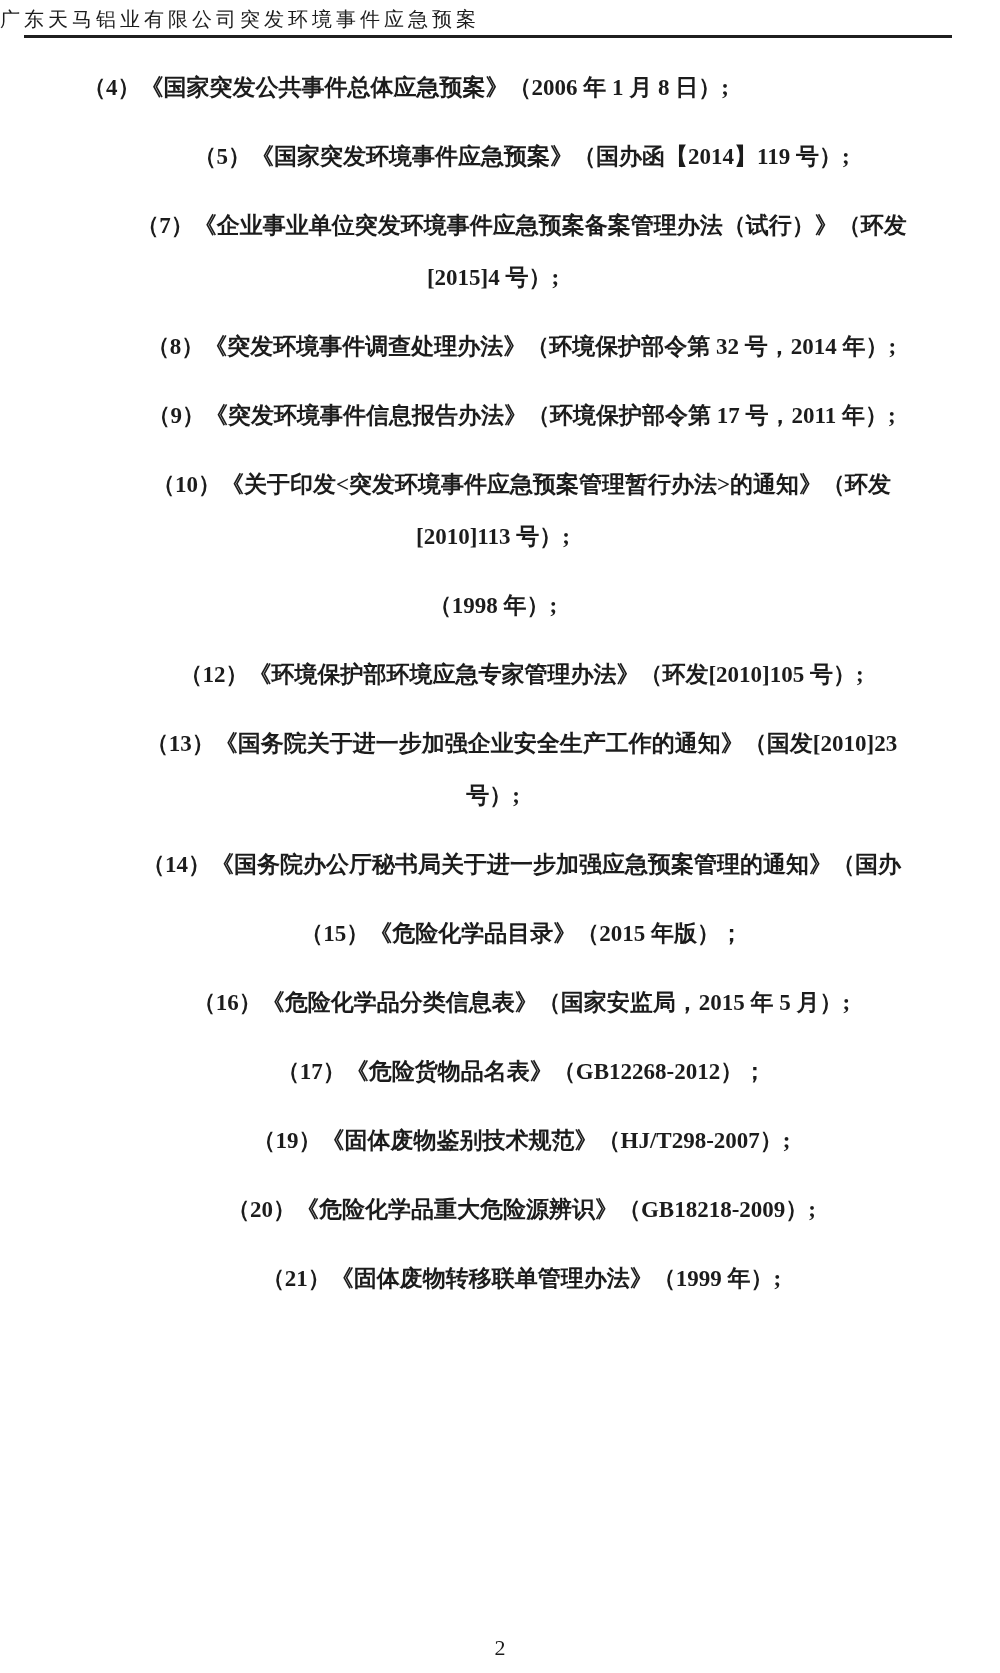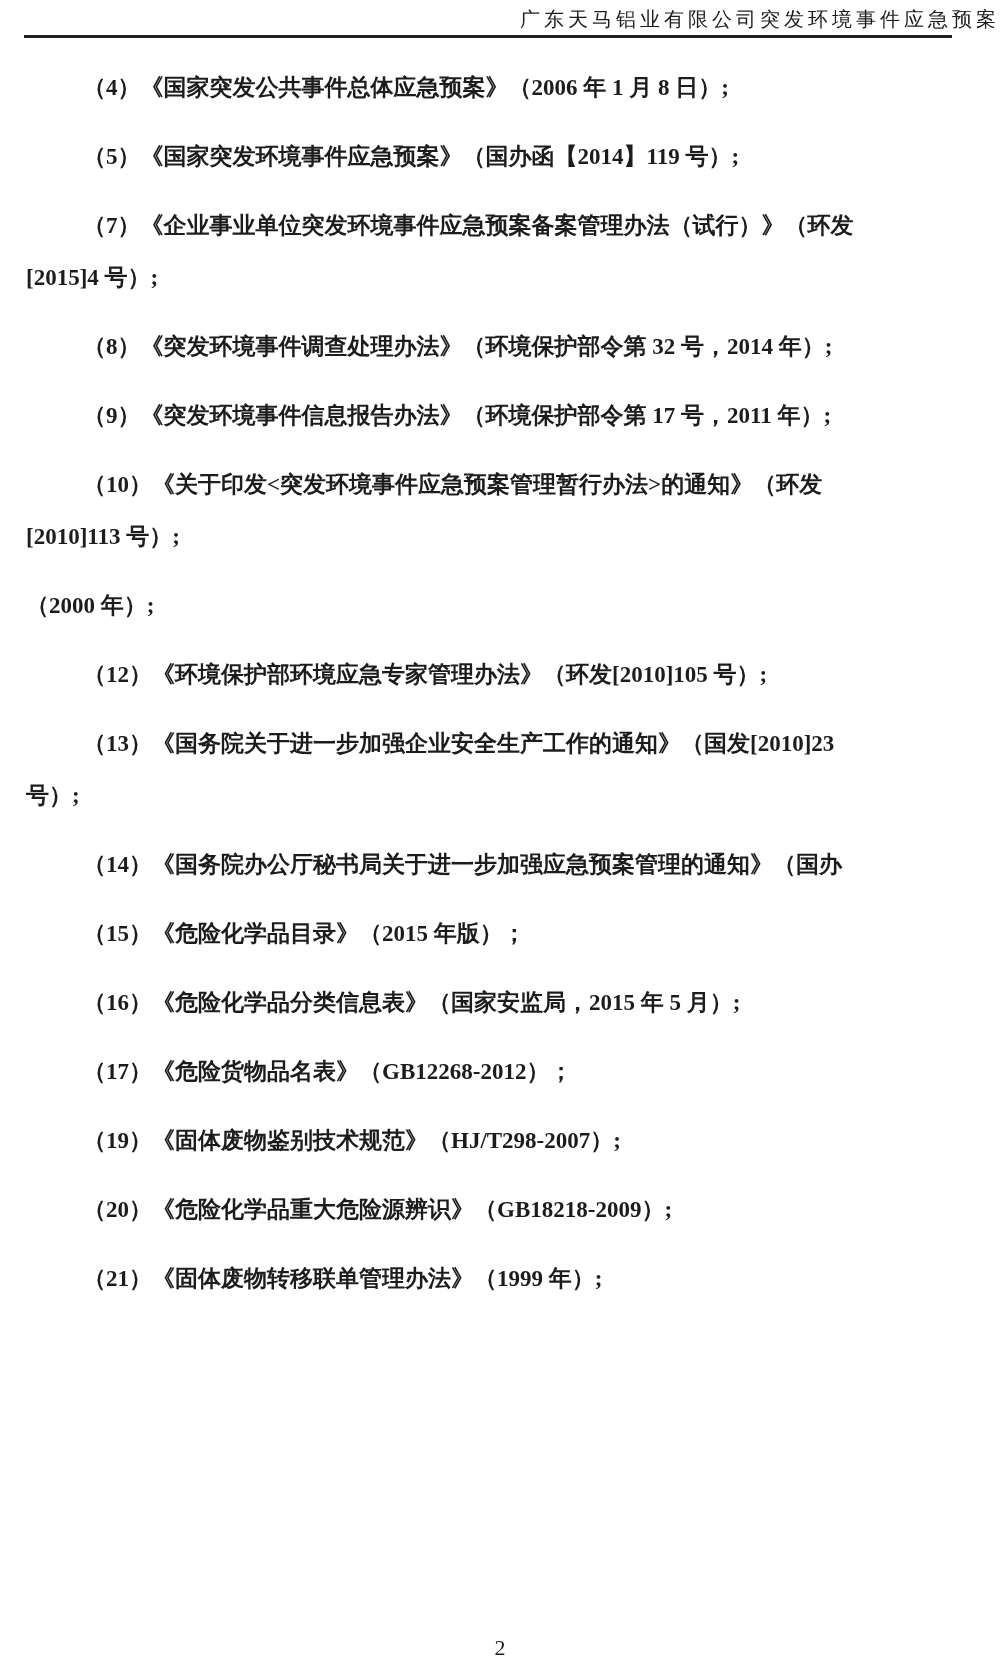--- a/index.html
+++ b/index.html
@@ -8,42 +8,42 @@
     background: #ffffff;
     color: #1c1c1c;
     font-family: "Liberation Serif", "DejaVu Serif", serif;
     position: relative;
     overflow: hidden;
   }
   .page { position: absolute; inset: 0; }
   .header-title {
     position: absolute;
     top: 7px; left: 0; width: 1000px;
-    text-align: right;
+    text-align: left;
     font-size: 20px;
     line-height: 24px;
     letter-spacing: 4px;
     color: #1c1c1c;
     white-space: nowrap;
   }
   .header-rule {
     position: absolute;
     top: 35px; left: 24px;
     width: 928px; height: 3px;
     background: #1f1f1f;
   }
   .doc-body {
     position: absolute;
     top: 62px; left: 26px;
     width: 934px;
     font-size: 23px;
     line-height: 52px;
   }
   .paragraph { margin: 0; }
-  .paragraph + .paragraph { margin-top: 17px; }
+  .paragraph + .paragraph { margin-top: 17px; text-align: center; }
   .line { white-space: nowrap; font-weight: bold; }
   .line.first { text-indent: 57px; }
   .page-footer {
     position: absolute;
     top: 1633px; left: 0; width: 1000px;
     text-align: center;
     font-size: 22px;
     line-height: 30px;
   }
 </style>
@@ -71,21 +71,21 @@
         <div class="line first">（8）《突发环境事件调查处理办法》（环境保护部令第 32 号，2014 年）;</div>
       </div>
       <div class="paragraph">
         <div class="line first">（9）《突发环境事件信息报告办法》（环境保护部令第 17 号，2011 年）;</div>
       </div>
       <div class="paragraph">
         <div class="line first">（10）《关于印发&lt;突发环境事件应急预案管理暂行办法&gt;的通知》（环发</div>
         <div class="line">[2010]113 号）;</div>
       </div>
       <div class="paragraph">
-        <div class="line">（2000 年）;</div>
+        <div class="line">（1998 年）;</div>
       </div>
       <div class="paragraph">
         <div class="line first">（12）《环境保护部环境应急专家管理办法》（环发[2010]105 号）;</div>
       </div>
       <div class="paragraph">
         <div class="line first">（13）《国务院关于进一步加强企业安全生产工作的通知》（国发[2010]23</div>
         <div class="line">号）;</div>
       </div>
       <div class="paragraph">
         <div class="line first">（14）《国务院办公厅秘书局关于进一步加强应急预案管理的通知》（国办</div>

